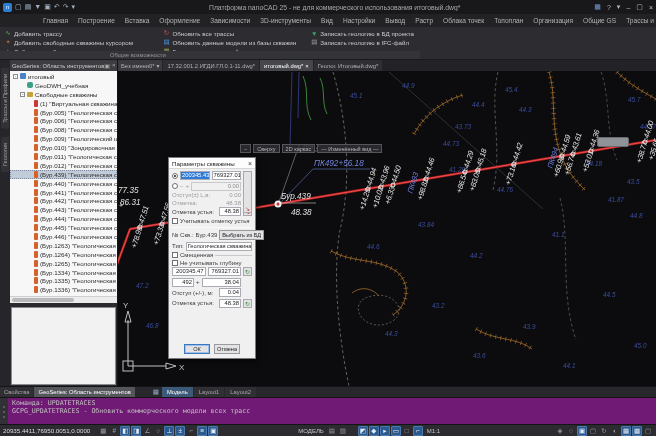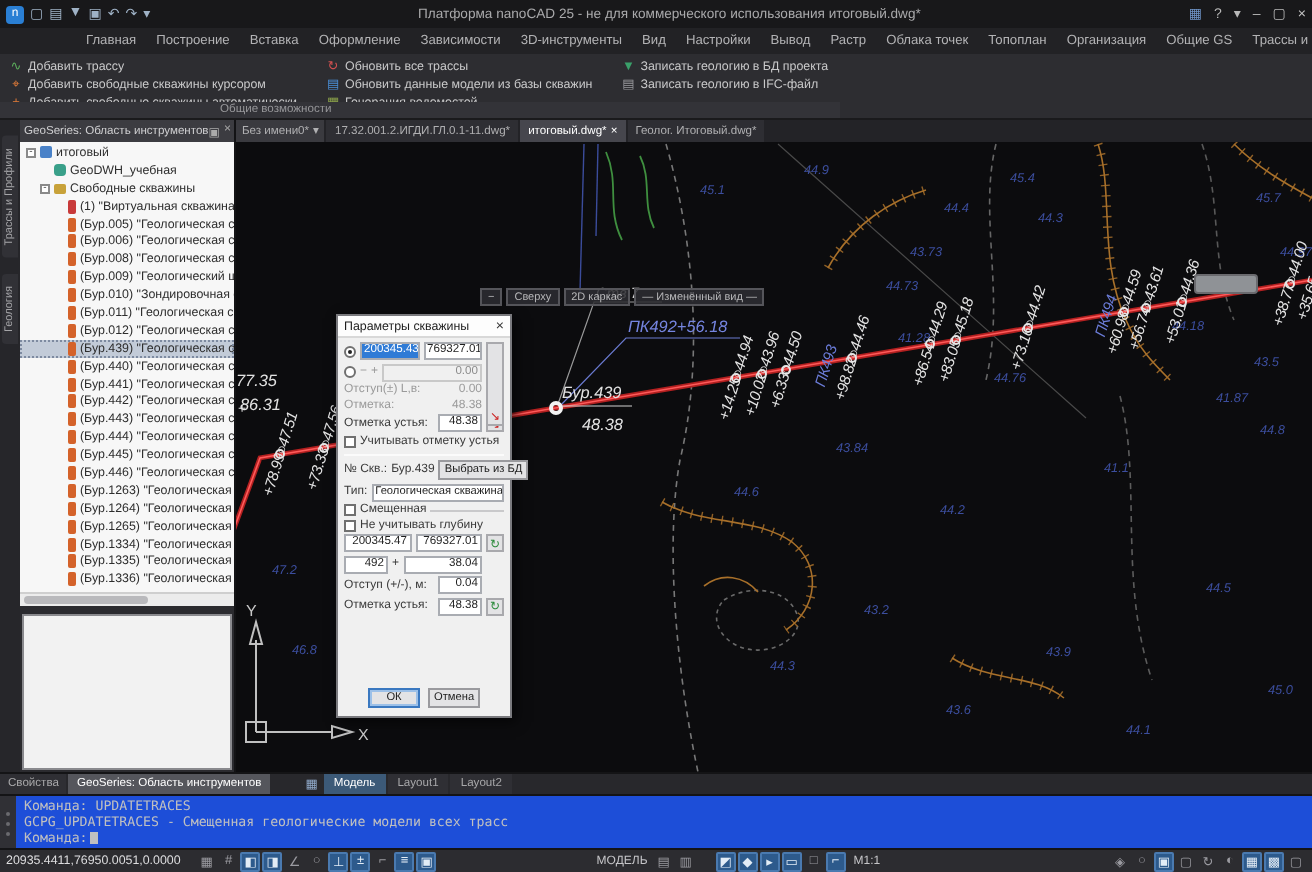--- a/index.html
+++ b/index.html
@@ -88,21 +88,21 @@
 
   
   .tabsrow{height:11px;background:#28282c;display:flex;align-items:stretch;font-size:5.8px;border-top:1px solid #141416;}
   .btab{display:flex;align-items:center;padding:0 4px;background:#2f2f34;color:#a8a8aa;margin-right:1px;white-space:nowrap;}
   .btab.active{background:#55565c;color:#fff;}
   .ltab{display:flex;align-items:center;padding:0 5px;background:#2f2f34;color:#a8a8aa;margin-right:1px;}
   .ltab.active{background:#3c5a78;color:#fff;}
   .lt-ic{display:flex;align-items:center;color:#8fa8c8;padding:0 3px;font-size:6.5px;}
 
   
-  .cmd{height:27px;background:#1d4ed8;position:relative;padding:1px 0 0 12px;
+  .cmd{height:27px;background:#701a75;position:relative;padding:1px 0 0 12px;
        font-family:"DejaVu Sans Mono",monospace;font-size:6.6px;color:#c0c0c0;border-top:1px solid #141416;}
   .cmd .grip{position:absolute;left:0;top:0;bottom:0;width:8px;background:#303035;}
   .cmd .grip i{position:absolute;left:3px;width:2px;height:2px;background:#6a6a6e;border-radius:50%;}
   .cmdline{height:8px;line-height:8px;white-space:nowrap;}
   .caret{display:inline-block;width:4px;height:6px;background:#c0c0c0;vertical-align:middle;margin-left:1px;}
 
   
   .status{height:12px;background:#2c2c30;border-top:1px solid #141416;display:flex;align-items:center;
           font-size:6px;color:#b5b5b7;padding:0 3px;overflow:hidden;}
   .coords{color:#dddddf;font-size:6.2px;white-space:nowrap;margin-right:8px;}
@@ -599,22 +599,21 @@
       </div>
   </div>
 
   <div class="cmd">
     <div class="grip">
       <i style="top:8px"></i>
         <i style="top:13px"></i>
         <i style="top:18px"></i>
     </div>
     <div class="cmdline">Команда:  UPDATETRACES</div>
-    <div class="cmdline">GCPG_UPDATETRACES - Смещенная геологические модели всех трасс</div>
-    <div class="cmdline"><span>Команда:</span><span class="caret"></span></div>
+    <div class="cmdline">GCPG_UPDATETRACES - Обновить коммерческого модели всех трасс</div>
   </div>
 
   <div class="status">
     <span class="coords">20935.4411,76950.0051,0.0000</span>
     <div class="sics">
 
     <span class="sic">▦</span>
         <span class="sic">#</span>
         <span class="sic on">◧</span>
         <span class="sic on">◨</span>

